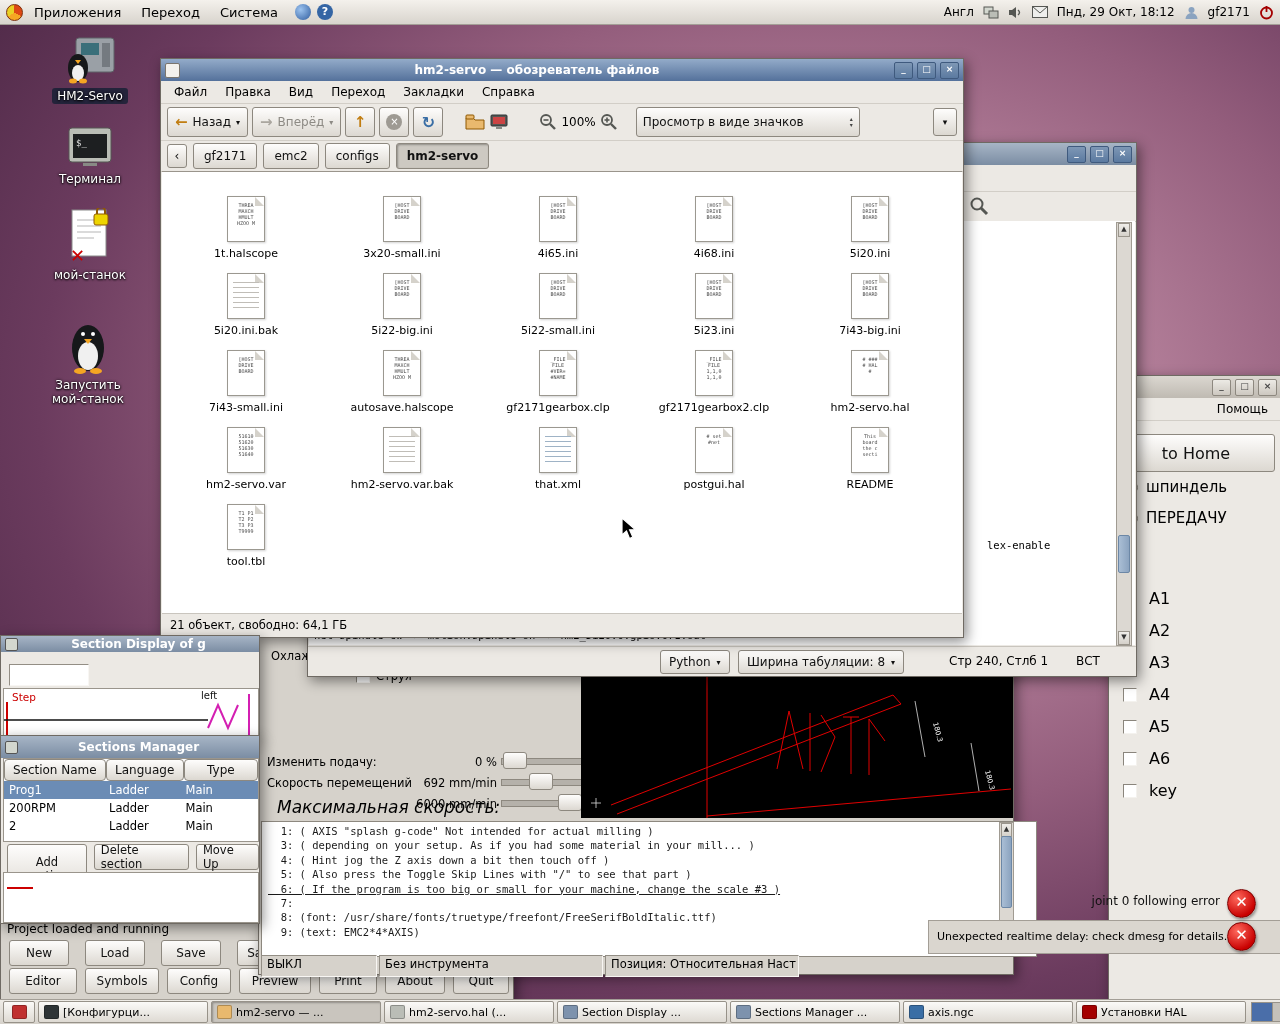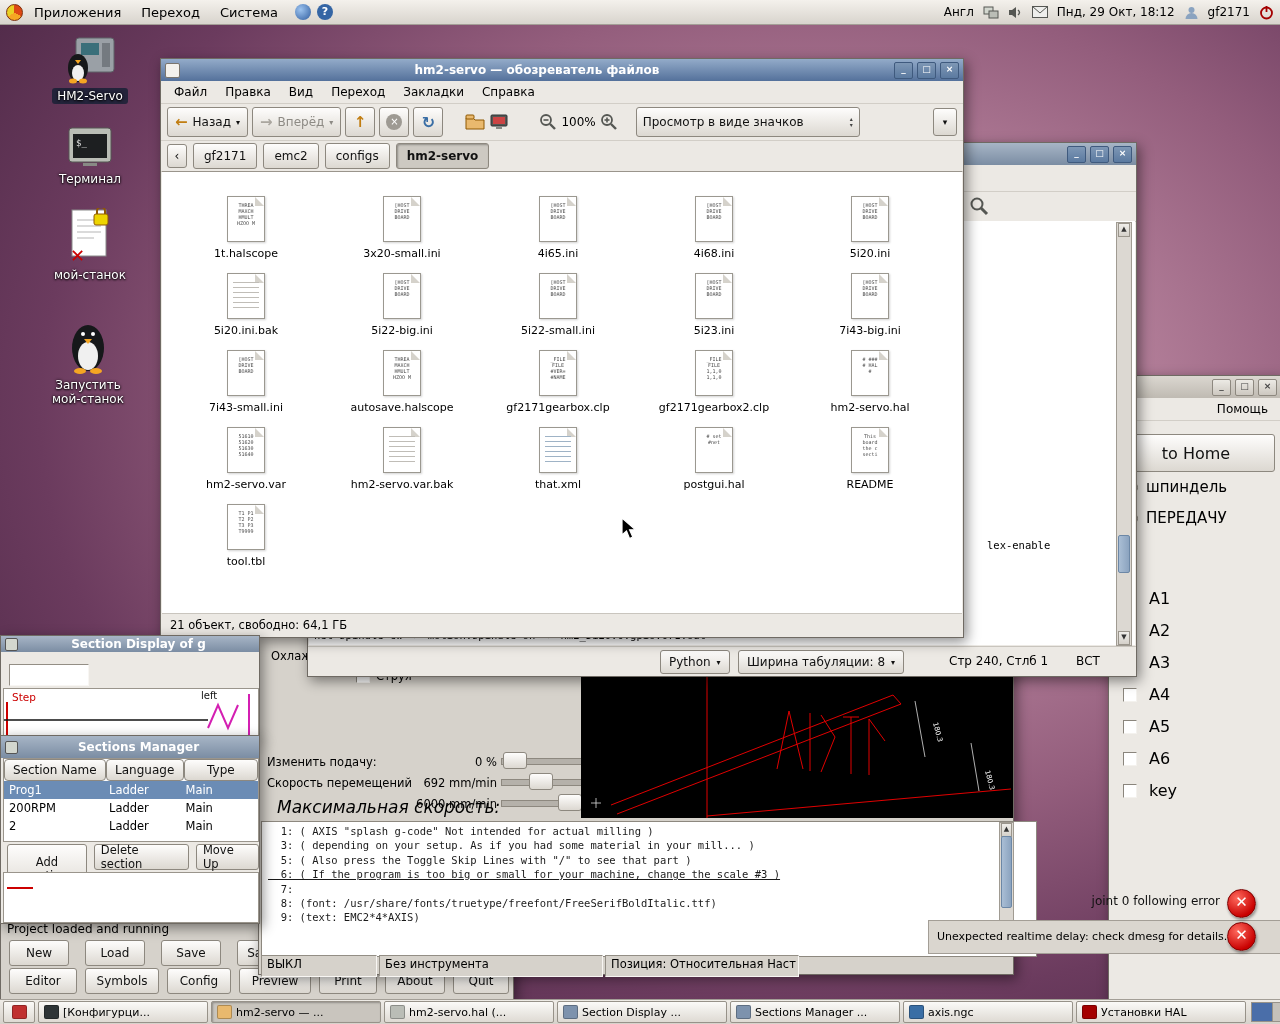--- a/index.html
+++ b/index.html
@@ -221,20 +221,21 @@
       </g>
       <text transform="rotate(75 352 50)" x="352" y="50" fill="#fff" font-size="7">180.3</text>
       <text transform="rotate(75 404 98)" x="404" y="98" fill="#fff" font-size="7">180.3</text>
     </svg>
   </div>
 
   <div class="abs mono" style="left:2px;top:670px;width:752px;height:132px;background:#fff;border:1px solid #8d887f;
        font-size:10.5px;line-height:14.4px;padding:2px 16px 0 6px;color:#1a1a1a;overflow:hidden;">
     <div style="white-space:pre;">  1: ( AXIS "splash g-code" Not intended for actual milling )</div>
     <div style="white-space:pre;">  3: ( depending on your setup. As if you had some material in your mill... )</div>
+    <div style="white-space:pre;">  4: ( Hint jog the Z axis down a bit then touch off )</div>
     <div style="white-space:pre;">  5: ( Also press the Toggle Skip Lines with "/" to see that part )</div>
     <div style="white-space:pre;text-decoration:underline;">  6: ( If the program is too big or small for your machine, change the scale #3 )</div>
     <div style="white-space:pre;">  7:</div>
     <div style="white-space:pre;">  8: (font: /usr/share/fonts/truetype/freefont/FreeSerifBoldItalic.ttf)</div>
     <div style="white-space:pre;">  9: (text: EMC2*4*AXIS)</div>
   </div>
   <div class="sb" style="left:740px;top:671px;width:13px;height:130px;">
     <div class="arr" style="top:0;">▲</div>
     <div class="thumb" style="top:13px;height:70px;"></div>
     <div class="arr" style="bottom:0;">▼</div>

